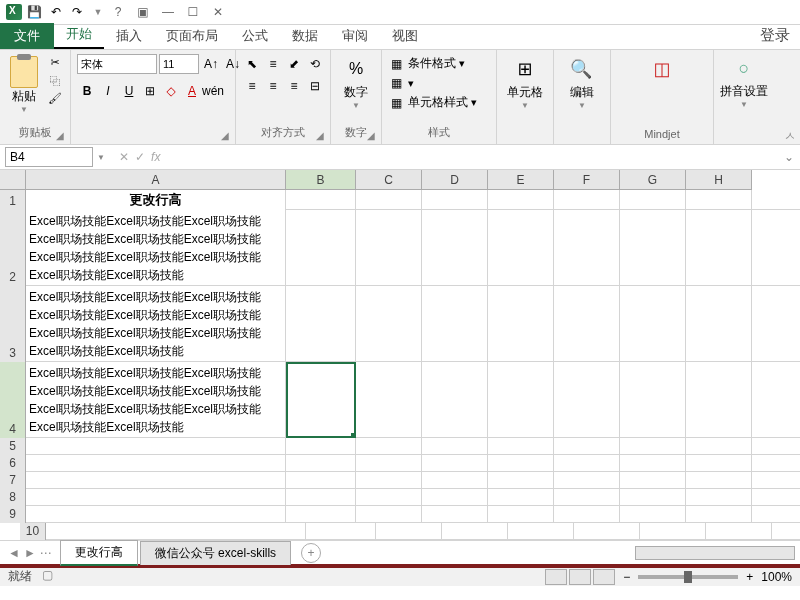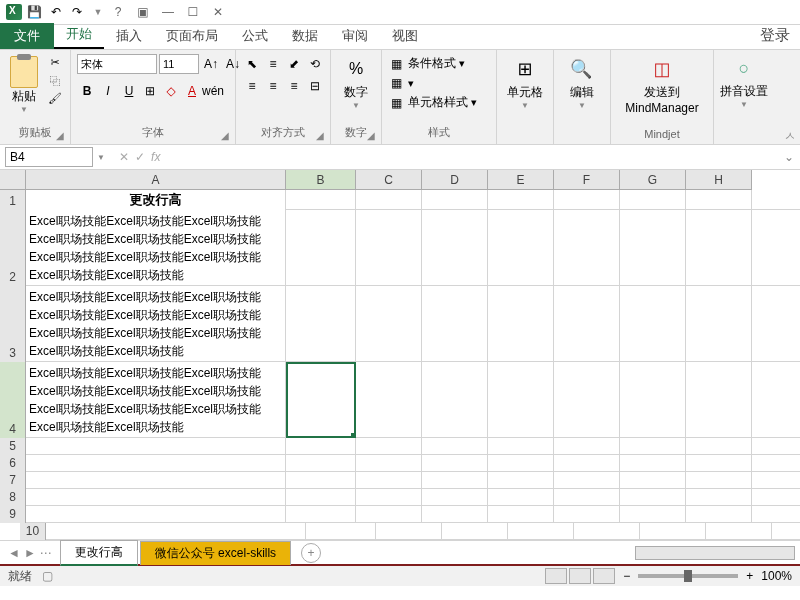--- a/index.html
+++ b/index.html
@@ -57,25 +57,25 @@
 .row-h.sel{background:#d3e4cc}
 .cell{border-right:1px solid #d4d4d4;padding:2px 3px;font-size:11px;overflow:hidden;display:flex;flex-direction:column;justify-content:flex-start}
 .cell-header{background:#fff;font-weight:bold;text-align:center;font-size:13px;justify-content:center}
 .cell.selected{border:2px solid #217346;position:relative}
 .cell.selected::after{content:"";position:absolute;right:-3px;bottom:-3px;width:6px;height:6px;background:#217346}
 .cell-line{white-space:nowrap;line-height:18px}
 .sheet-tabs{height:24px;background:#fff;border-top:1px solid #d4d4d4;display:flex;align-items:center}
 .nav-btns{display:flex;gap:4px;padding:0 8px;color:#888}
 .sheet-tab{padding:3px 14px;border:1px solid #ababab;border-bottom:none;background:#fff;cursor:pointer;font-size:12px;margin-right:2px}
 .sheet-tab.active{border-bottom:2px solid #217346;font-weight:normal}
-.sheet-tab.inactive{background:#eab308}
+.sheet-tab.inactive{background:#e5e5e5}
 .add-sheet{width:20px;height:20px;border:1px solid #ababab;border-radius:50%;text-align:center;line-height:18px;margin-left:8px;cursor:pointer;color:#888}
 .hscroll{flex:1;display:flex;justify-content:flex-end;padding-right:5px}
 .scroll-track{width:160px;height:14px;background:#e6e6e6;border:1px solid #ababab;position:relative}
-.status-bar{height:22px;background:#f1f1f1;border-top:2px solid #7f1d1d;display:flex;align-items:center;padding:0 8px}
+.status-bar{height:22px;background:#f1f1f1;border-top:4px solid #7f1d1d;display:flex;padding:0 8px}
 .status-left{color:#444}
 .status-right{margin-left:auto;display:flex;align-items:center;gap:8px}
 .view-btns{display:flex;gap:2px}
 .view-btn{width:22px;height:16px;border:1px solid #ababab;background:#e6e6e6;cursor:pointer}
 .zoom-slider{width:100px;height:4px;background:#ababab;position:relative}
 .zoom-thumb{position:absolute;width:8px;height:12px;background:#666;top:-4px;left:46px}
 </style>
 </head>
 <body>
 
@@ -147,21 +147,20 @@
             <u>U</u>
           </div>
         <div class="fmt-btn">⊞</div>
         <div class="fmt-btn" style="color:#c00">◇</div>
         <div class="fmt-btn" style="color:#c00">
             <u>A</u>
           </div>
         <div class="fmt-btn">wén</div>
       </div>
     </div>
-    <div class="group-label">字体</div>
     <div class="collapse-btn">◢</div>
   </div>
 
   <div class="ribbon-group" style="width:95px">
     <div class="group-content">
       <div class="align-grid">
         <div class="btn-grid">
           <div class="fmt-btn">⬉</div>
           <div class="fmt-btn">≡</div>
           <div class="fmt-btn">⬋</div>
@@ -219,22 +218,20 @@
         <span>编辑</span>
         <span style="font-size:8px;color:#888">▼</span>
       </div>
     </div>
   </div>
 
   <div class="ribbon-group">
     <div class="group-content">
       <div class="mindjet-btn">
         <div class="big-icon" style="color:#c22">◫</div>
-        <span style="white-space:pre-line;text-align:center">发送到
-MindManager</span>
       </div>
     </div>
     <div class="group-label">Mindjet</div>
   </div>
 
   <div class="ribbon-group" style="border-right:none">
     <div class="group-content">
       <div class="pinyin-btn">
         <div class="big-icon" style="color:#5a8">○</div>
         <span>拼音设置</span>

